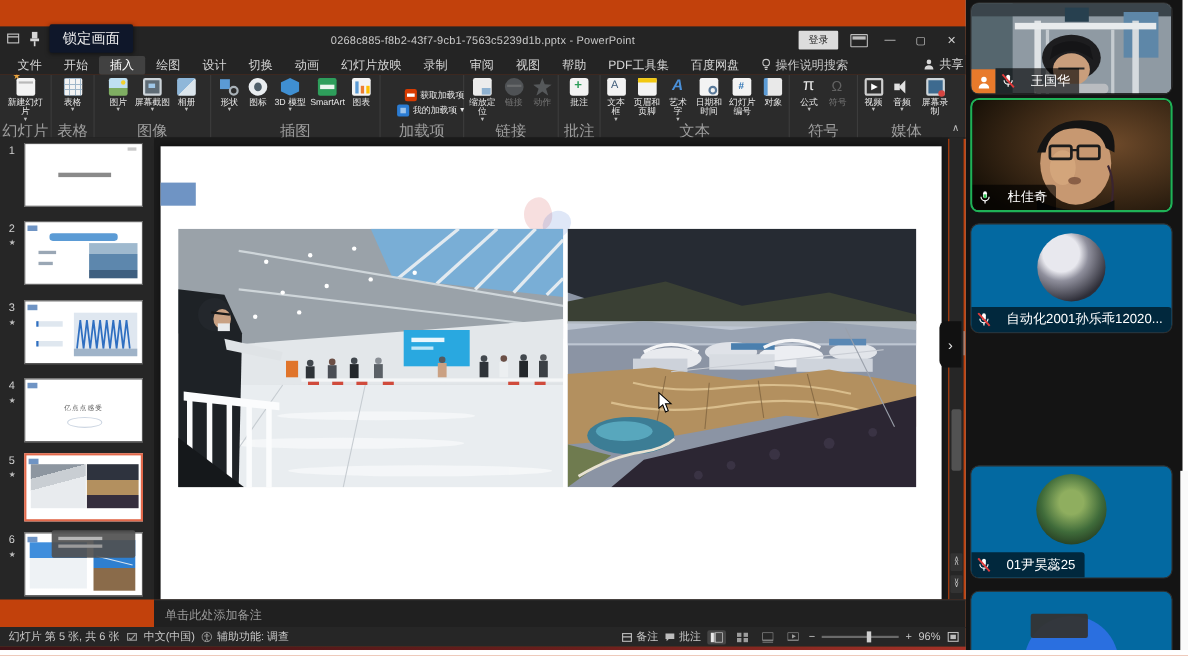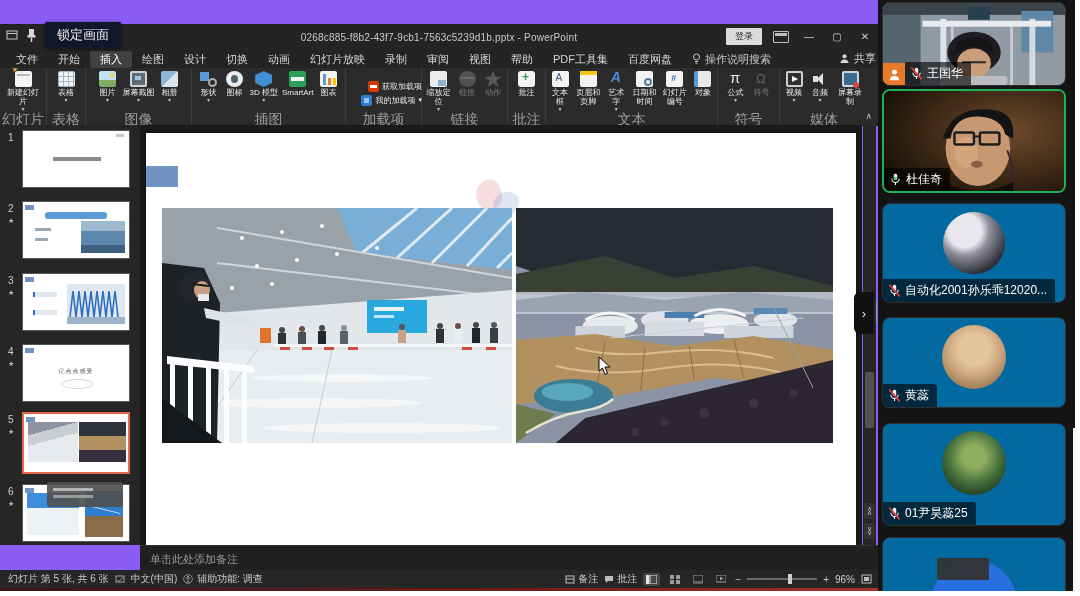--- a/index.html
+++ b/index.html
@@ -1,20 +1,20 @@
 <!DOCTYPE html>
 <html><head>
 <meta charset="utf-8">
 <style>
   html,body{margin:0;padding:0}
   body{width:1080px;height:596px;position:relative;overflow:hidden;background:#fff;
        font-family:"Liberation Sans",sans-serif;-webkit-font-smoothing:antialiased}
 
   
-  #share{position:absolute;left:0;top:0;width:878px;height:591px;background:#8b5cf6;overflow:hidden}
+  #share{position:absolute;left:0;top:0;width:878px;height:591px;background:#c2410c;overflow:hidden}
 
   
   #ppt-titlebar{position:absolute;left:0;top:24px;width:878px;height:26px;background:#242424;
     display:flex;align-items:center;justify-content:center}
   #ppt-title{font-size:10px;color:#c9c9c9;letter-spacing:.2px}
   #tb-right{position:absolute;right:4px;top:4px;display:flex;align-items:center;gap:10px}
   #login-btn{background:#dcdcdc;color:#222;font-size:9px;padding:2px 9px;border-radius:1px}
   .wc{width:18px;height:14px;display:flex;align-items:center;justify-content:center;color:#cfcfcf;font-size:10px}
   .ribbon-disp{width:14px;height:10px;border:1px solid #bdbdbd;border-radius:1px;position:relative}
   .ribbon-disp::after{content:"";position:absolute;left:1px;right:1px;top:1px;height:3px;background:#bdbdbd}
@@ -138,21 +138,21 @@
   
   #sidebar{position:absolute;left:878px;top:0;width:197px;height:591px;background:#141414;overflow:hidden}
   .tile{position:absolute;left:4px;width:184px;background:#000;border:1px solid #2f2f2f;border-radius:8px;overflow:hidden;box-sizing:border-box}
   .tile.av{background:#0369a1}
   #t1{top:2px;height:84px}
   #t2{top:89px;height:104px;border:2px solid #1fb257}
   #t3{top:203px;height:100px}
   #t4{top:317px;height:91px}
   #t5{top:423px;height:103px}
   #t6{top:537px;height:90px}
-  .namebar{position:absolute;left:0;bottom:0;display:flex;align-items:center;gap:4px;background:rgba(0,0,0,.62);
+  .namebar{position:absolute;left:0;bottom:0;display:flex;align-items:center;gap:14px;background:rgba(0,0,0,.62);
     padding:3px 8px 3px 5px;color:#fff;font-size:12px;white-space:nowrap;max-width:176px;overflow:hidden;border-radius:0 3px 0 0}
   #t1 .namebar{left:22px;border-radius:0}
   .badge{position:absolute;left:0;bottom:0;width:22px;height:22px;background:#e87a2b;display:flex;align-items:center;justify-content:center}
   .avatar{position:absolute;left:50%;transform:translateX(-50%);border-radius:50%;overflow:hidden}
   #t3 .avatar{top:8px;width:62px;height:62px;background:radial-gradient(circle at 35% 30%,#e8e8ee 0 28%,#8f8f9c 42%,#2e2e38 75%)}
   #t4 .avatar{top:7px;width:64px;height:64px;background:radial-gradient(circle at 50% 38%,#e4c59d 0 30%,#c9a27a 55%,#8a6847 90%)}
   #t5 .avatar{top:7px;width:64px;height:64px;background:radial-gradient(circle at 50% 40%,#8fae5f 0 22%,#3f6b3a 55%,#1c2b18 90%)}
   #t6 .avatar{top:22px;width:86px;height:86px;background:#2a6fe0;display:flex;align-items:flex-end;justify-content:center}
   #t6-tip{position:absolute;left:54px;top:20px;width:52px;height:22px;background:rgba(52,52,52,.95);border-radius:2px}
 
@@ -770,32 +770,20 @@
       <svg width="13" height="13" viewBox="0 0 12 12">
           <rect x="4.4" y="0.8" width="3.2" height="5.8" rx="1.6" fill="#fff"></rect>
           <path d="M2.6 5.4a3.4 3.4 0 0 0 6.8 0" fill="none" stroke="#fff"></path>
           <line x1="6" y1="8.8" x2="6" y2="11" stroke="#fff"></line>
           <line x1="1.2" y1="0.6" x2="10.8" y2="11.4" stroke="#e23b3b" stroke-width="1.6"></line>
         </svg>
       <span>自动化2001孙乐乖12020...</span>
     </div>
   </div>
 
-  <div class="tile av" id="t4">
-    <div class="avatar"></div>
-    <div class="namebar">
-      <svg width="13" height="13" viewBox="0 0 12 12">
-          <rect x="4.4" y="0.8" width="3.2" height="5.8" rx="1.6" fill="#fff"></rect>
-          <path d="M2.6 5.4a3.4 3.4 0 0 0 6.8 0" fill="none" stroke="#fff"></path>
-          <line x1="6" y1="8.8" x2="6" y2="11" stroke="#fff"></line>
-          <line x1="1.2" y1="0.6" x2="10.8" y2="11.4" stroke="#e23b3b" stroke-width="1.6"></line>
-        </svg>
-      <span>黄蕊</span>
-    </div>
-  </div>
 
   <div class="tile av" id="t5">
     <div class="avatar"></div>
     <div class="namebar">
       <svg width="13" height="13" viewBox="0 0 12 12">
           <rect x="4.4" y="0.8" width="3.2" height="5.8" rx="1.6" fill="#fff"></rect>
           <path d="M2.6 5.4a3.4 3.4 0 0 0 6.8 0" fill="none" stroke="#fff"></path>
           <line x1="6" y1="8.8" x2="6" y2="11" stroke="#fff"></line>
           <line x1="1.2" y1="0.6" x2="10.8" y2="11.4" stroke="#e23b3b" stroke-width="1.6"></line>
         </svg>

